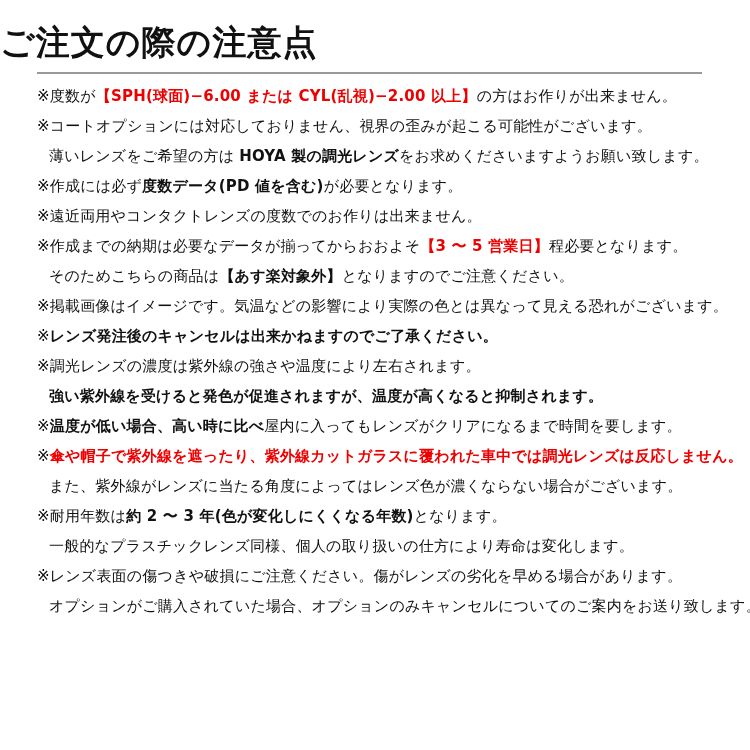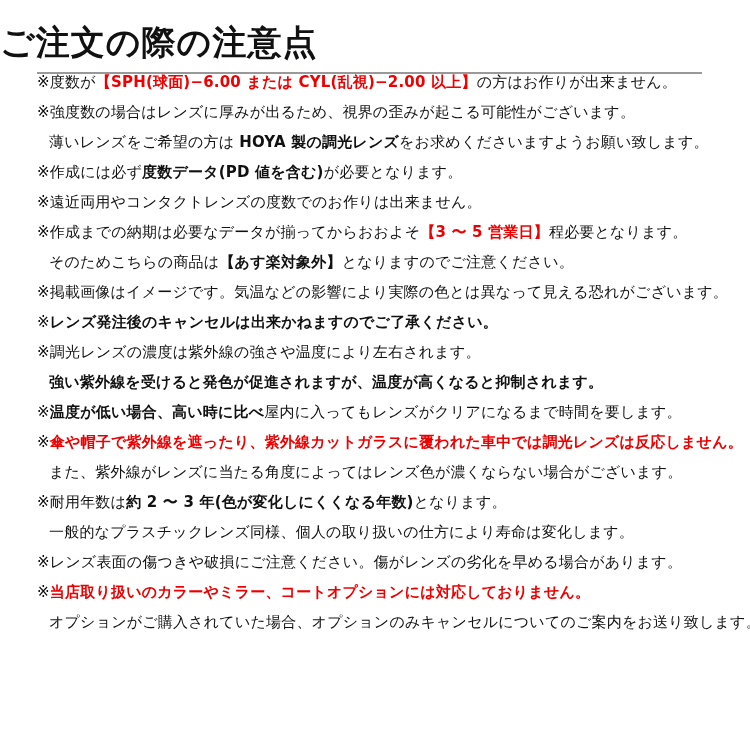--- a/index.html
+++ b/index.html
@@ -26,20 +26,21 @@
     font-weight: 700;
     letter-spacing: 1px;
     color: #111111;
   }
   .title-divider {
     height: 2px;
     background: #999999;
     margin: 0 48px 0 37px;
   }
   .notes-list {
+    margin-top: 14px;
     padding: 0 10px 0 37px;
   }
   .note {
     margin: 0 0 13px 0;
     font-size: 15px;
     line-height: 17px;
     white-space: nowrap;
     letter-spacing: 0.2px;
   }
   .note.indent {
@@ -50,32 +51,31 @@
   .seg-red    { font-weight: 700; color: #ee0000; }
 </style>
 </head>
 <body>
 
 <main class="page">
   <h1 class="page-title">ご注文の際の注意点</h1>
   <div class="title-divider"></div>
   <section class="notes-list">
       <p class="note"><span class="seg-normal">※度数が</span><span class="seg-red">【SPH(球面)−6.00 または CYL(乱視)−2.00 以上】</span><span class="seg-normal">の方はお作りが出来ません。</span></p>
-      <p class="note"><span class="seg-normal">※強度数の場合はレンズに厚みが出るため、視界の歪みが起こる可能性がございます。</span></p>
+      <p class="note"><span class="seg-normal">※コートオプションには対応しておりません、視界の歪みが起こる可能性がございます。</span></p>
       <p class="note indent"><span class="seg-normal">薄いレンズをご希望の方は </span><span class="seg-bold">HOYA 製の調光レンズ</span><span class="seg-normal">をお求めくださいますようお願い致します。</span></p>
       <p class="note"><span class="seg-normal">※作成には必ず</span><span class="seg-bold">度数データ(PD 値を含む)</span><span class="seg-normal">が必要となります。</span></p>
       <p class="note"><span class="seg-normal">※遠近両用やコンタクトレンズの度数でのお作りは出来ません。</span></p>
       <p class="note"><span class="seg-normal">※作成までの納期は必要なデータが揃ってからおおよそ</span><span class="seg-red">【3 〜 5 営業日】</span><span class="seg-normal">程必要となります。</span></p>
       <p class="note indent"><span class="seg-normal">そのためこちらの商品は</span><span class="seg-bold">【あす楽対象外】</span><span class="seg-normal">となりますのでご注意ください。</span></p>
       <p class="note"><span class="seg-normal">※掲載画像はイメージです。気温などの影響により実際の色とは異なって見える恐れがございます。</span></p>
       <p class="note"><span class="seg-normal">※</span><span class="seg-bold">レンズ発注後のキャンセルは出来かねますのでご了承ください。</span></p>
       <p class="note"><span class="seg-normal">※調光レンズの濃度は紫外線の強さや温度により左右されます。</span></p>
       <p class="note indent"><span class="seg-bold">強い紫外線を受けると発色が促進されますが、温度が高くなると抑制されます。</span></p>
       <p class="note"><span class="seg-normal">※</span><span class="seg-bold">温度が低い場合、高い時に比べ</span><span class="seg-normal">屋内に入ってもレンズがクリアになるまで時間を要します。</span></p>
       <p class="note"><span class="seg-normal">※</span><span class="seg-red">傘や帽子で紫外線を遮ったり、紫外線カットガラスに覆われた車中では調光レンズは反応しません。</span></p>
       <p class="note indent"><span class="seg-normal">また、紫外線がレンズに当たる角度によってはレンズ色が濃くならない場合がございます。</span></p>
       <p class="note"><span class="seg-normal">※耐用年数は</span><span class="seg-bold">約 2 〜 3 年(色が変化しにくくなる年数)</span><span class="seg-normal">となります。</span></p>
       <p class="note indent"><span class="seg-normal">一般的なプラスチックレンズ同様、個人の取り扱いの仕方により寿命は変化します。</span></p>
       <p class="note"><span class="seg-normal">※レンズ表面の傷つきや破損にご注意ください。傷がレンズの劣化を早める場合があります。</span></p>
-      <p class="note"><span class="seg-normal">※</span><span class="seg-red">当店取り扱いのカラーやミラー、コートオプションには対応しておりません。</span></p>
       <p class="note indent"><span class="seg-normal">オプションがご購入されていた場合、オプションのみキャンセルについてのご案内をお送り致します。</span></p>
     </section>
 </main>
 
 </body></html>

